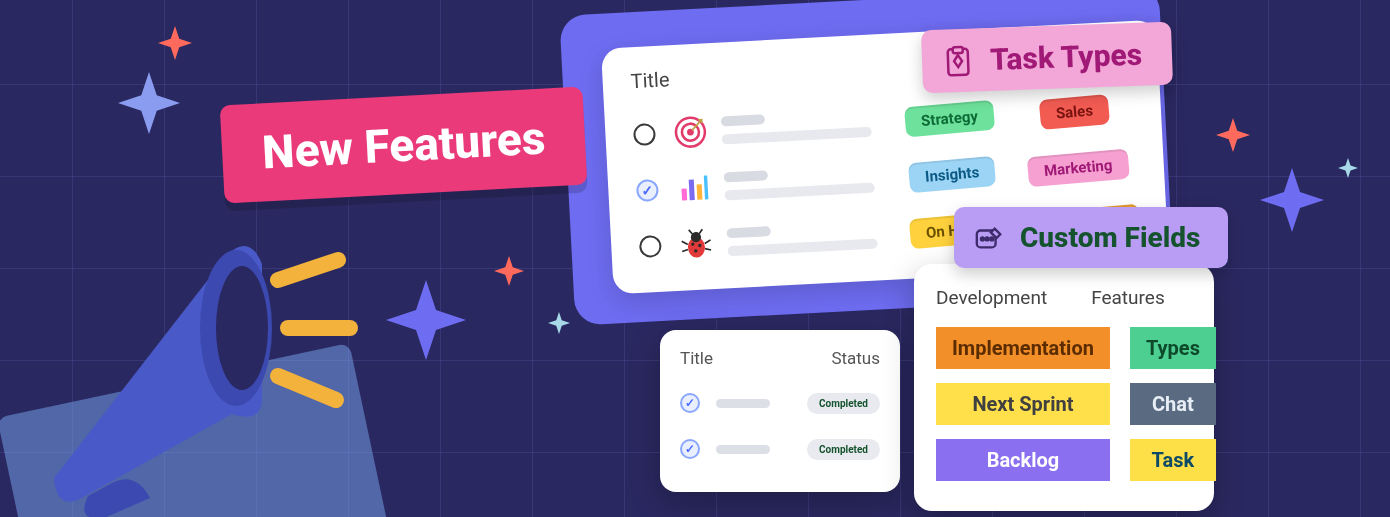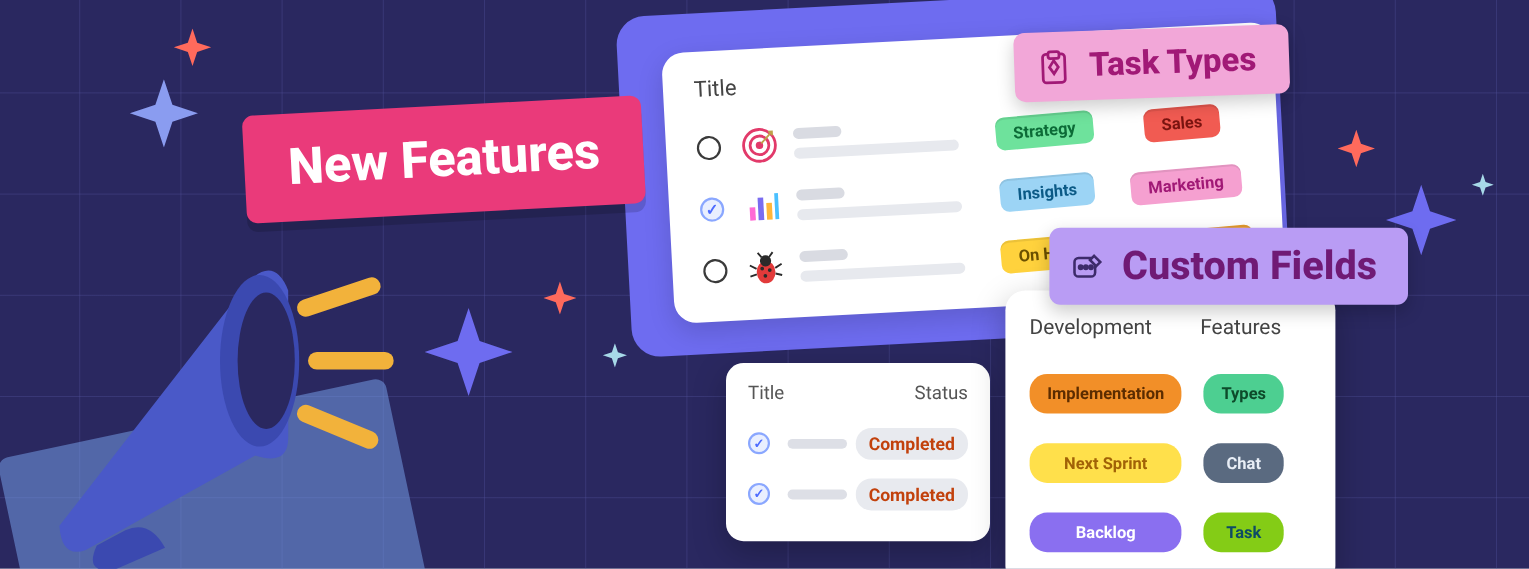--- a/index.html
+++ b/index.html
@@ -69,40 +69,39 @@
     background: #fff;
     border-radius: 16px;
     padding: 18px 20px 20px 20px;
     box-shadow: 0 10px 30px rgba(0,0,0,.25);
   }
   .card-small .head { display:flex; justify-content:space-between; color:#555; font-size:17px; margin-bottom:12px;}
   .srow { display:flex; align-items:center; height:46px;}
   .schk { width:20px; height:20px; border:2px solid #444; border-radius:50%; margin-right:16px; flex:none; display:flex; align-items:center; justify-content:center;}
   .schk.checked { border-color:#8aa7ff; background:#e9efff; color:#4d6bff; font-size:12px; font-weight:900;}
   .sbar { height:9px; width:54px; background:#dddfe6; border-radius:5px; flex:none;}
-  .spill { margin-left:auto; background:#e8eaef; color:#c2410c; font-size:16px; font-weight:700; padding:5px 12px; border-radius:14px;}
+  .spill { margin-left:auto; background:#e8eaef; color:#14532d; font-size:10px; font-weight:700; padding:5px 12px; border-radius:14px;}
 
   
   .card-cf {
     position: absolute;
     left: 914px; top: 264px;
     width: 300px;
     background: #fff;
     border-radius: 18px;
     padding: 22px 22px 30px 22px;
     box-shadow: 0 10px 30px rgba(0,0,0,.25);
   }
   .card-cf .head { display:flex; gap:44px; color:#444; font-size:19px; margin-bottom:18px;}
   .cf-cols { display:flex; gap:20px;}
   .cf-col { display:flex; flex-direction:column; gap:14px;}
   .cf-pill {
     display:inline-flex; align-items:center; justify-content:center;
-    padding: 9px 16px; border-radius:16px; font-weight:700; font-size:15px;
+    padding: 9px 16px; border-radius:0; font-weight:700; font-size:20px;
     min-width: 70px;
-    margin-top: 13px;
   }
 
   
   .banner {
     position:absolute; left:222px; top:96px;
     background:#ea3a7a; color:#fff;
     font-weight:800; font-size:46px;
     padding: 22px 40px;
     border-radius:10px;
     transform: rotate(-3deg);
@@ -119,22 +118,22 @@
     display:flex; align-items:center; gap:16px;
     transform: rotate(-2deg);
     box-shadow: 0 6px 16px rgba(0,0,0,.2);
     z-index: 20;
   }
   .tag-tt svg { width:32px; height:32px;}
 
   
   .tag-cf {
     position:absolute; left:954px; top:207px;
-    background:#b99cf4; color:#701a75;
-    font-weight:800; font-size:36px;
+    background:#b99cf4; color:#14532d;
+    font-weight:800; font-size:28px;
     padding: 14px 28px 14px 20px;
     border-radius:10px;
     display:flex; align-items:center; gap:16px;
     box-shadow: 0 6px 16px rgba(0,0,0,.2);
     z-index: 20;
   }
   .tag-cf svg { width:30px; height:30px;}
 
   
   .square {
@@ -153,24 +152,24 @@
 
   .pill.green  { background:#6ee29c; color:#0c6b37;}
   .pill.red    { background:#f15b52; color:#7a1410;}
   .pill.blue   { background:#9cd4f5; color:#0b5a86;}
   .pill.pink   { background:#f5a0d0; color:#a11976;}
   .pill.yellow { background:#ffd23d; color:#6b5000;}
   .pill.orange { background:#f4a531; color:#6b3b00;}
 
   .cf-pill.orange { background:#f28f28; color:#5b2c00;}
   .cf-pill.green  { background:#4dcf91; color:#0d4a2a;}
-  .cf-pill.yellow { background:#ffe04b; color:#a16207;text-align:right;}
+  .cf-pill.yellow { background:#ffe04b; color:#404040;text-align:right;}
   .cf-pill.slate  { background:#5a6a80; color:#e8eef6;text-align:center;}
   .cf-pill.purple { background:#8a6ff0; color:#fff;}
-  .cf-pill.sky    { background:#84cc16; color:#0d4a66;}
+  .cf-pill.sky    { background:#fde047; color:#0d4a66;}
 
 </style>
 </head>
 <body>
 
 <div class="stage">
 
   <div class="square"></div>
 
   <svg class="megaphone" width="340" height="310" viewBox="0 0 340 310">

